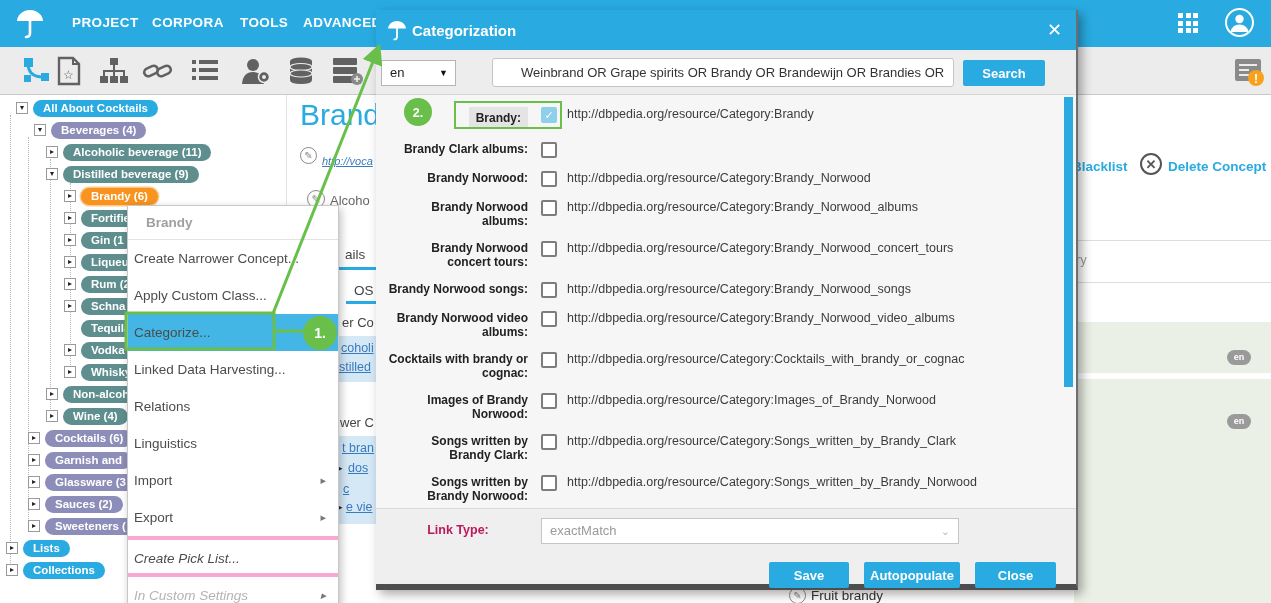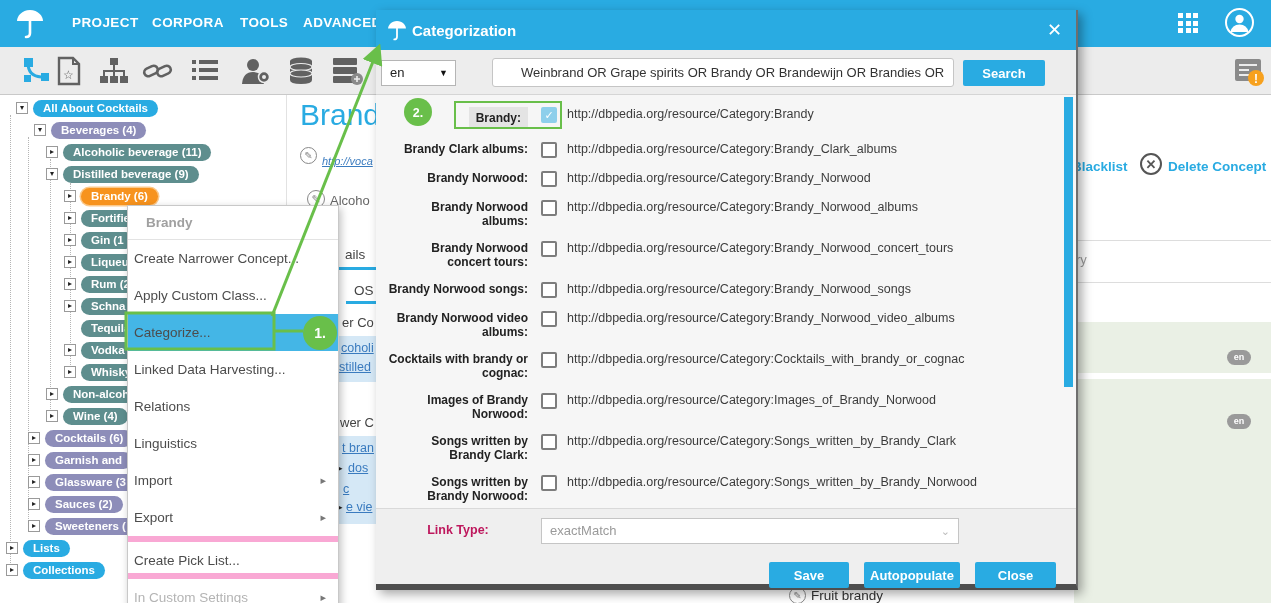--- a/index.html
+++ b/index.html
@@ -46,21 +46,21 @@
   .circ-ic { position:absolute; border:1.5px solid #888; border-radius:50%; color:#888; text-align:center; }
   .hline { position:absolute; height:1px; background:#ddd; }
   .tab-bar { position:absolute; height:3px; background:#29abe2; }
 
   
   #ctxmenu { position:absolute; left:127px; top:205px; width:212px; height:420px; background:#fff; border:1px solid #c8c8c8; box-shadow:2px 3px 8px rgba(0,0,0,.25); z-index:50; }
   .cm-header { height:34px; line-height:34px; padding-left:18px; color:#a0a0a0; font-weight:bold; font-size:13.5px; border-bottom:1px solid #e3e3e3; }
   .cm-item { height:37px; line-height:37px; padding-left:6px; font-size:13.5px; color:#4c4c4c; position:relative; cursor:pointer; }
   .cm-item.highlighted { background:#44b6e6; }
   .cm-item.disabled { color:#b4b4b4; }
-  .cm-item.sep { border-top:6px solid #f9a8d4; }
+  .cm-item.sep { border-top:4px solid #f9a8d4;font-style:italic; }
   .cm-item .sub { position:absolute; right:12px; top:0; color:#777; font-size:11px; }
 
   
   #dialog { position:absolute; left:376px; top:10px; width:702px; height:580px; background:#f6f6f6; border-right:2px solid #6e6e6e; border-bottom:6px solid #4e4e4e; box-shadow:4px 4px 10px rgba(0,0,0,.35); z-index:100; }
   #dlg-header { position:absolute; left:0; top:0; width:700px; height:40px; background:#29abe2; }
   #dlg-title { position:absolute; left:36px; top:12px; color:#fff; font-weight:bold; font-size:15px; }
   #dlg-close { position:absolute; right:14px; top:9px; color:#fff; font-size:18px; cursor:pointer; }
   #dlg-search { position:absolute; left:0; top:40px; width:700px; height:45px; background:#ededed; border-bottom:1px solid #d5d5d5; }
   #lang-select { position:absolute; left:5px; top:10px; width:75px; height:26px; background:#fff; border:1px solid #b5b5b5; font-size:13px; color:#222; line-height:24px; padding-left:8px; cursor:pointer; }
   #lang-select .car { position:absolute; right:7px; top:0; font-size:9px; color:#111; }
@@ -432,21 +432,20 @@
         <span class="green-box"></span>
         <span class="cat-label"><span class="highlighted">Brandy:</span></span>
         <span class="cb checked"><span class="mark">✓</span></span>
         <span class="cat-url">http://dbpedia.org/resource/Category:Brandy</span>
       </div>
 
       <div class="cat-row">
 
         <span class="cat-label"><span>Brandy Clark albums:</span></span>
         <span class="cb"></span>
-        <span class="cat-url">http://dbpedia.org/resource/Category:Brandy_Clark_albums</span>
       </div>
 
       <div class="cat-row">
 
         <span class="cat-label"><span>Brandy Norwood:</span></span>
         <span class="cb"></span>
         <span class="cat-url">http://dbpedia.org/resource/Category:Brandy_Norwood</span>
       </div>
 
       <div class="cat-row">

